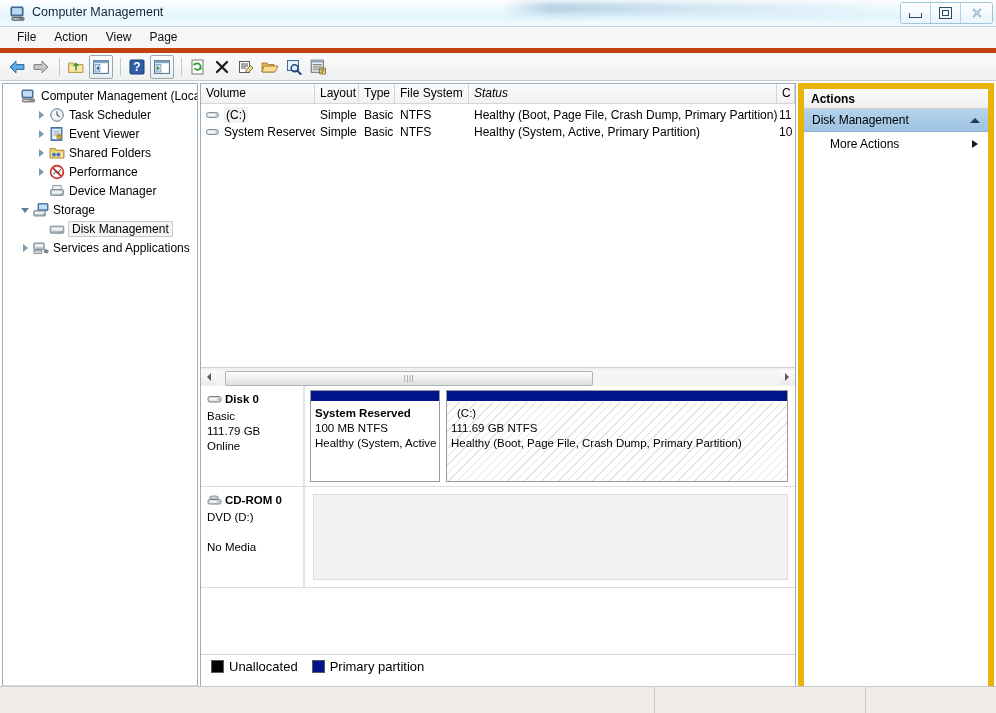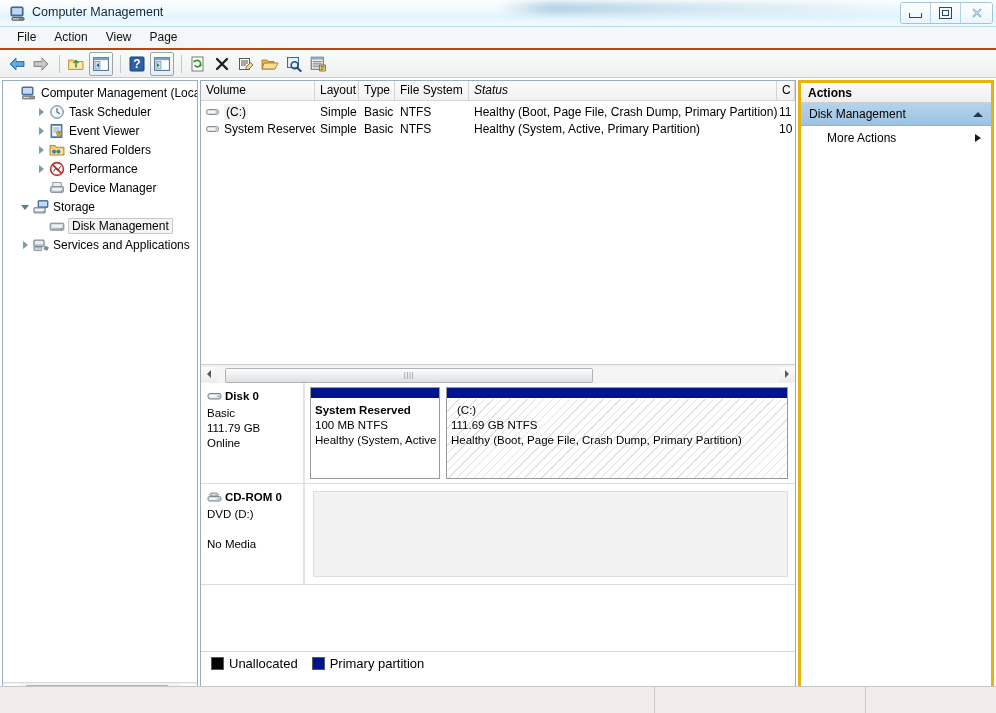--- a/index.html
+++ b/index.html
@@ -98,21 +98,21 @@
     position: absolute;
     left: 2px; top: 2px;
     width: 5px; height: 4px;
     border: 1px solid #2b4a5c;
   }
 
   
   .menubar {
     height: 21px;
     background: #f5f6f7;
-    border-bottom: 2px solid #c2410c;
+    border-bottom: 5px solid #c2410c;
     display: flex;
     align-items: center;
     padding-left: 8px;
   }
   .menu-item {
     padding: 2px 9px;
     font-size: 12px;
     color: #111;
     line-height: 15px;
   }
@@ -448,21 +448,21 @@
     align-items: center;
     margin-right: 14px;
   }
 
   
   .actions-pane {
     position: absolute;
     left: 798px; top: 2px;
     width: 196px;
     height: 620px;
-    border: 3px solid #eab308;
+    border: 6px solid #eab308;
     box-sizing: border-box;
     background: #ffffff;
     overflow: hidden;
   }
   .actions-title {
     height: 20px;
     background: linear-gradient(180deg,#fbfbfb,#efefef);
     border-bottom: 1px solid #cfcfcf;
     font-weight: bold;
     font-size: 12px;

